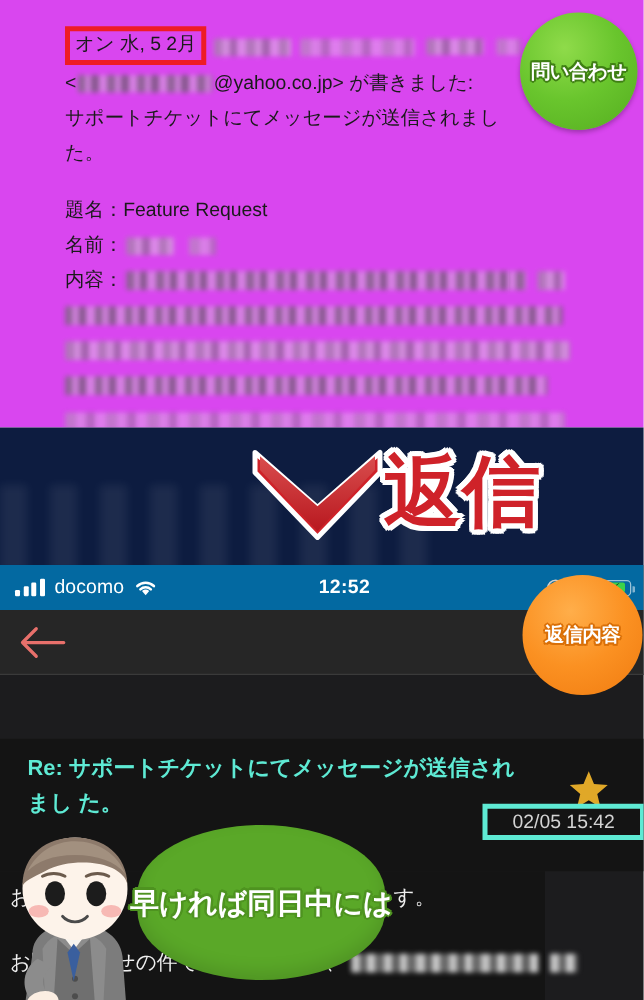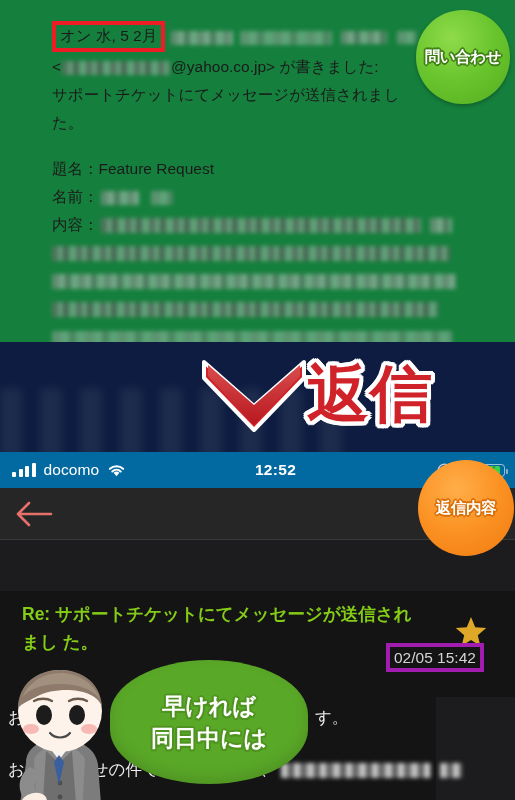--- a/index.html
+++ b/index.html
@@ -7,21 +7,21 @@
   body {
     font-family:"Liberation Sans","DejaVu Sans",sans-serif;
     background:#ffffff;
     overflow:hidden;
     position:relative;
   }
 
   
   #top-email {
     position:absolute; left:0; top:0; width:515px; height:342px;
-    background:#15803d; overflow:hidden;
+    background:#d946ef; overflow:hidden;
   }
   .mail-body {
     position:absolute; left:52px; top:22px; right:8px;
     font-size:15.5px; line-height:28px; color:#1a1a1a;
   }
   .line { white-space:nowrap; }
 
   .redbox {
     display:inline-block;
     border:4px solid #ee1c25;
@@ -167,26 +167,26 @@
   #from-value { color:#5b9df9; font-size:18px; font-weight:bold; margin-left:25px; }
   #from-chevron-icon { position:absolute; right:18px; top:14px; }
 
   
   #subject-block {
     position:absolute; left:0; top:139px; width:515px; height:106px;
     background:#141414;
   }
   #subject-text {
     position:absolute; left:22px; top:9px; width:390px;
-    color:#84cc16; font-size:17.5px; font-weight:bold; line-height:28px;
+    color:#5eead4; font-size:17.5px; font-weight:bold; line-height:28px;
   }
   #star-icon { position:absolute; left:455px; top:25px; }
   #timestamp-wrap {
     position:absolute; left:386px; top:52px;
-    border:4px solid #a21caf; padding:1px 4px;
+    border:4px solid #5eead4; padding:1px 20px;
   }
   #timestamp { color:#d4d4d4; font-size:15.5px; line-height:19px; white-space:nowrap; }
 
   
   #msg-body {
     position:absolute; left:0; top:245px; width:436px; height:103px;
     background:#141414;
   }
   #msg-body .mline {
     position:absolute; left:8px; color:#f0f0f0; font-size:16.5px; white-space:nowrap;
@@ -218,21 +218,21 @@
     text-shadow:
       -1.6px 0 #d96f07, 1.6px 0 #d96f07, 0 -1.6px #d96f07, 0 1.6px #d96f07,
       -1.2px -1.2px #d96f07, 1.2px -1.2px #d96f07, -1.2px 1.2px #d96f07, 1.2px 1.2px #d96f07;
   }
 
   
   #speech-bubble {
     position:absolute; left:110px; top:208px; width:198px; height:124px;
     background:#5aa828; border-radius:50%/44%;
     z-index:26;
-    display:flex; flex-direction:column; align-items:center; justify-content:center;
+    display:flex; flex-direction:row; align-items:center; justify-content:center;
     box-shadow:inset 0 -6px 14px rgba(0,0,0,.12);
   }
   #speech-bubble .sline {
     font-size:23px; font-weight:bold; color:#ffffff; line-height:32px;
     letter-spacing:0px; white-space:nowrap;
     text-shadow:
       -2px 0 #4e9320, 2px 0 #4e9320, 0 -2px #4e9320, 0 2px #4e9320,
       -1.5px -1.5px #4e9320, 1.5px -1.5px #4e9320, -1.5px 1.5px #4e9320, 1.5px 1.5px #4e9320;
   }
   #bubble-tail {

